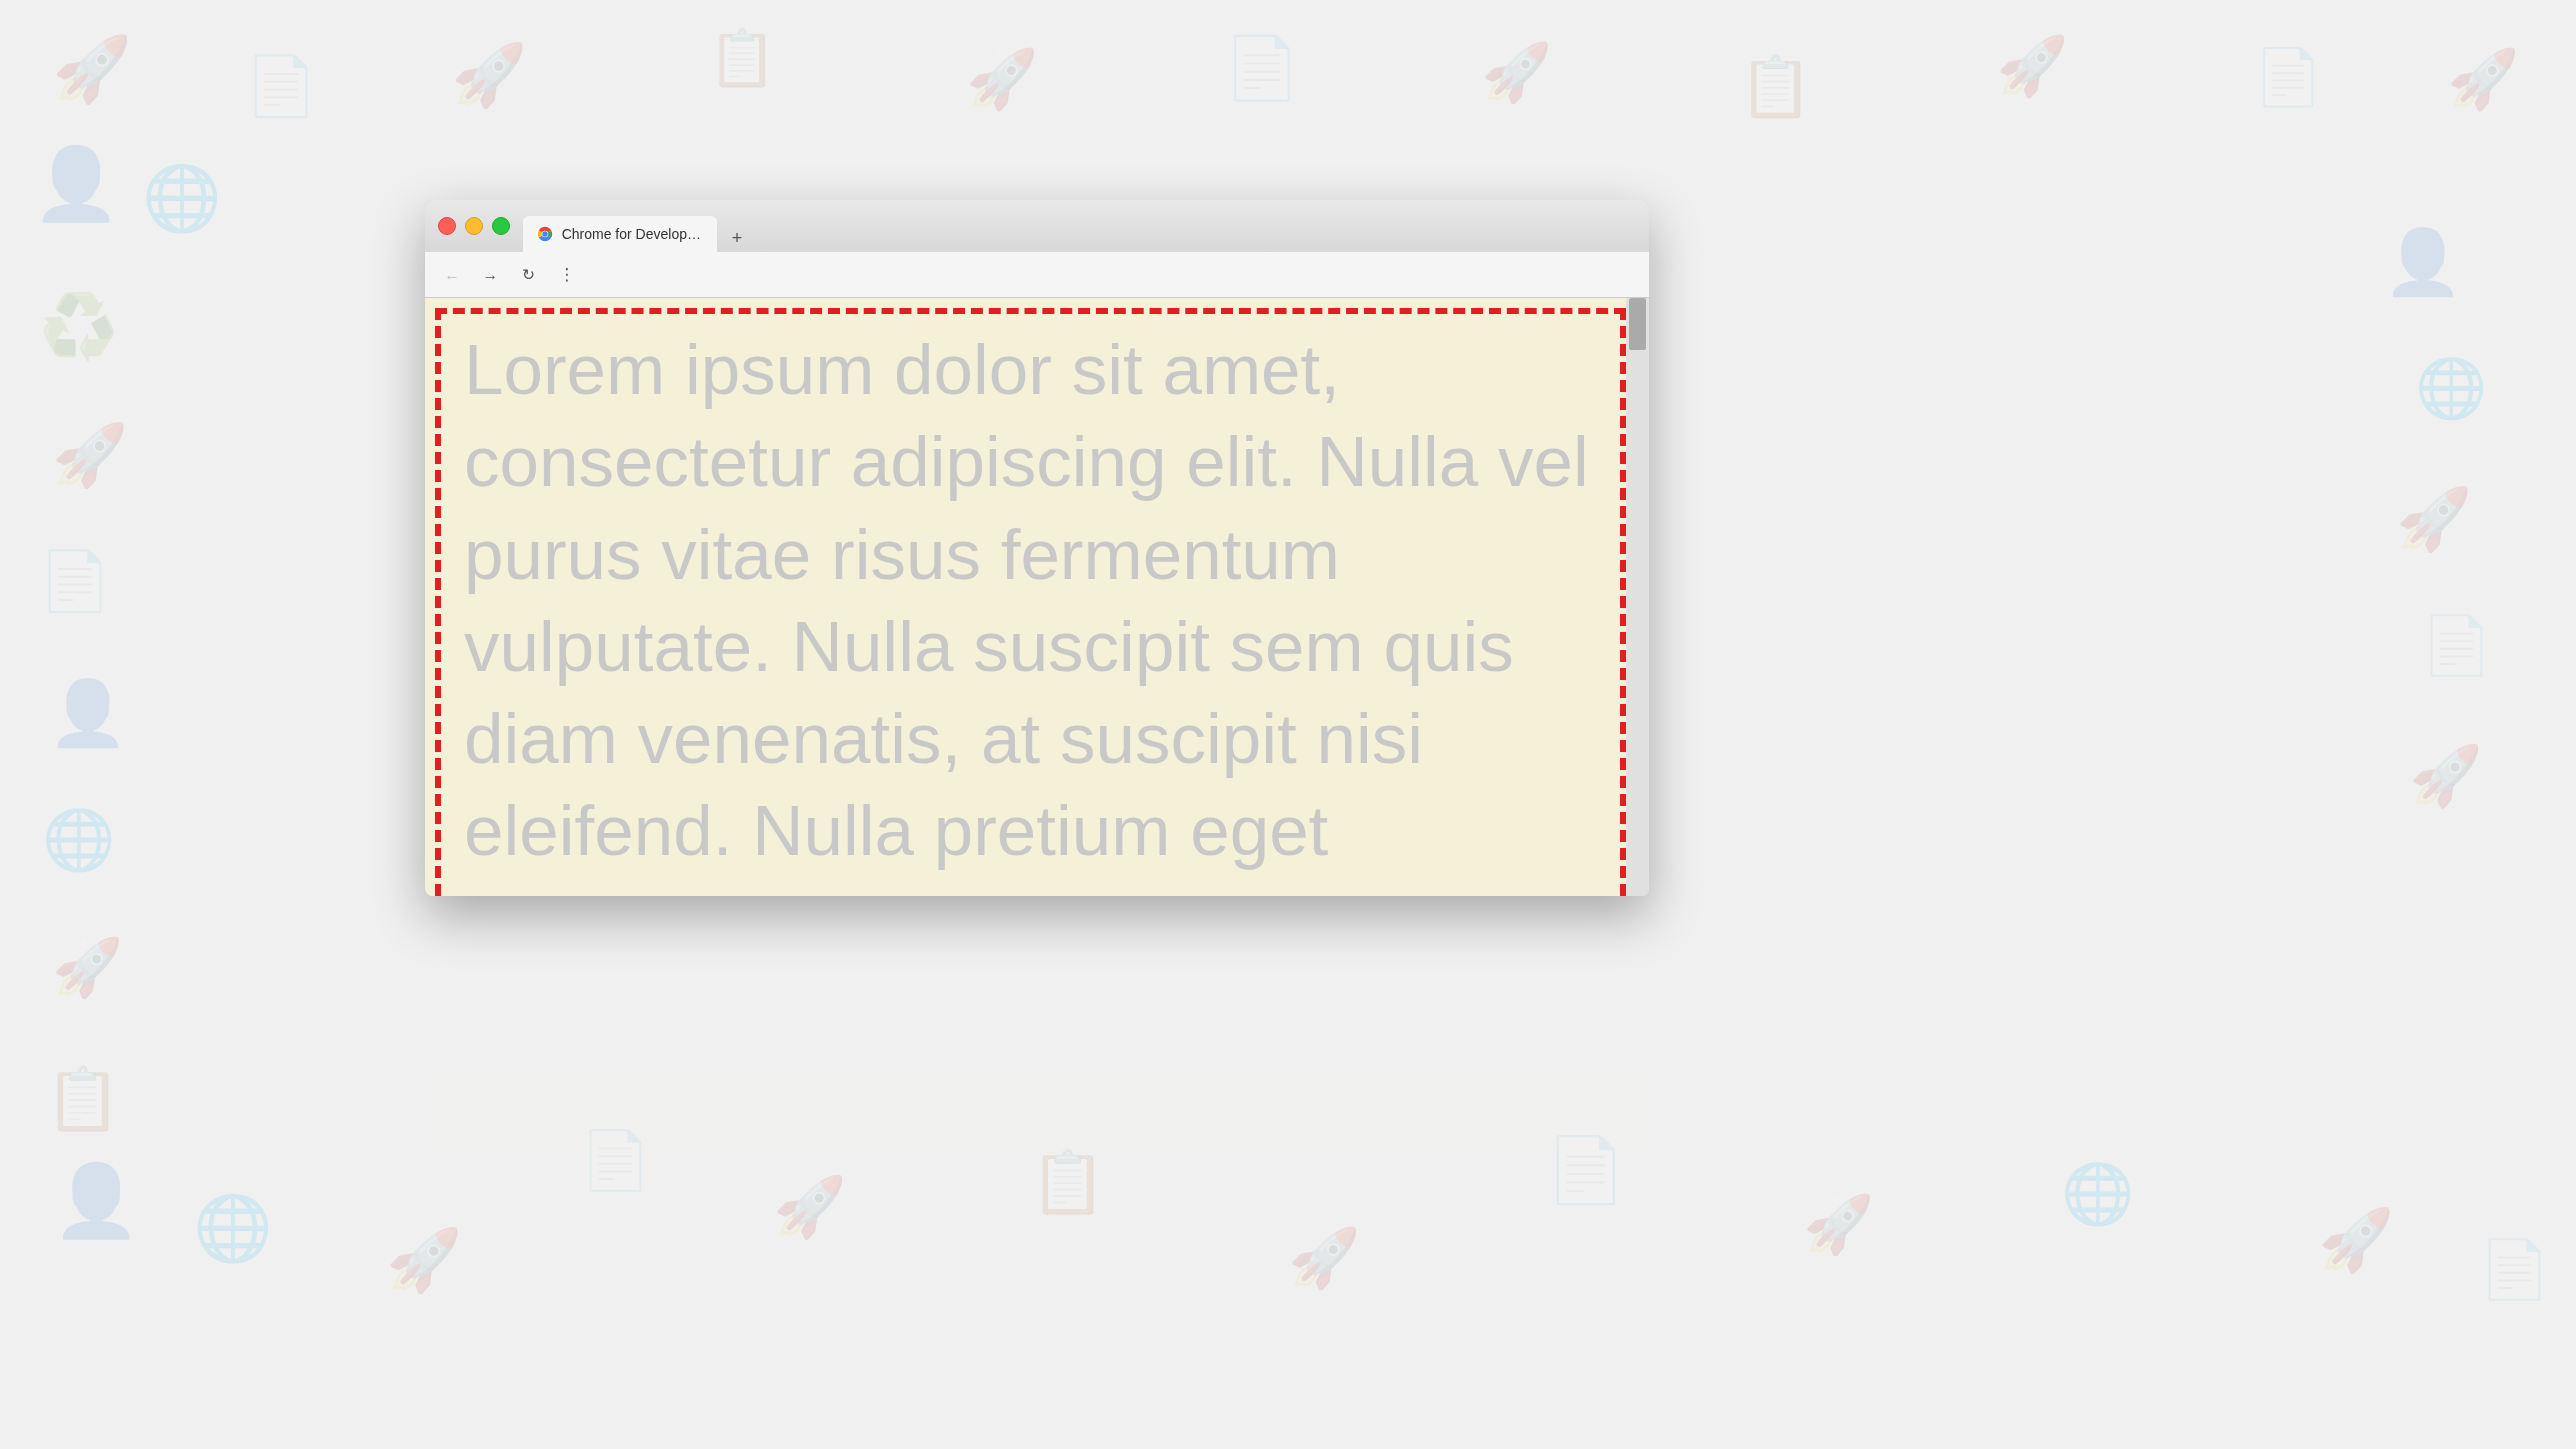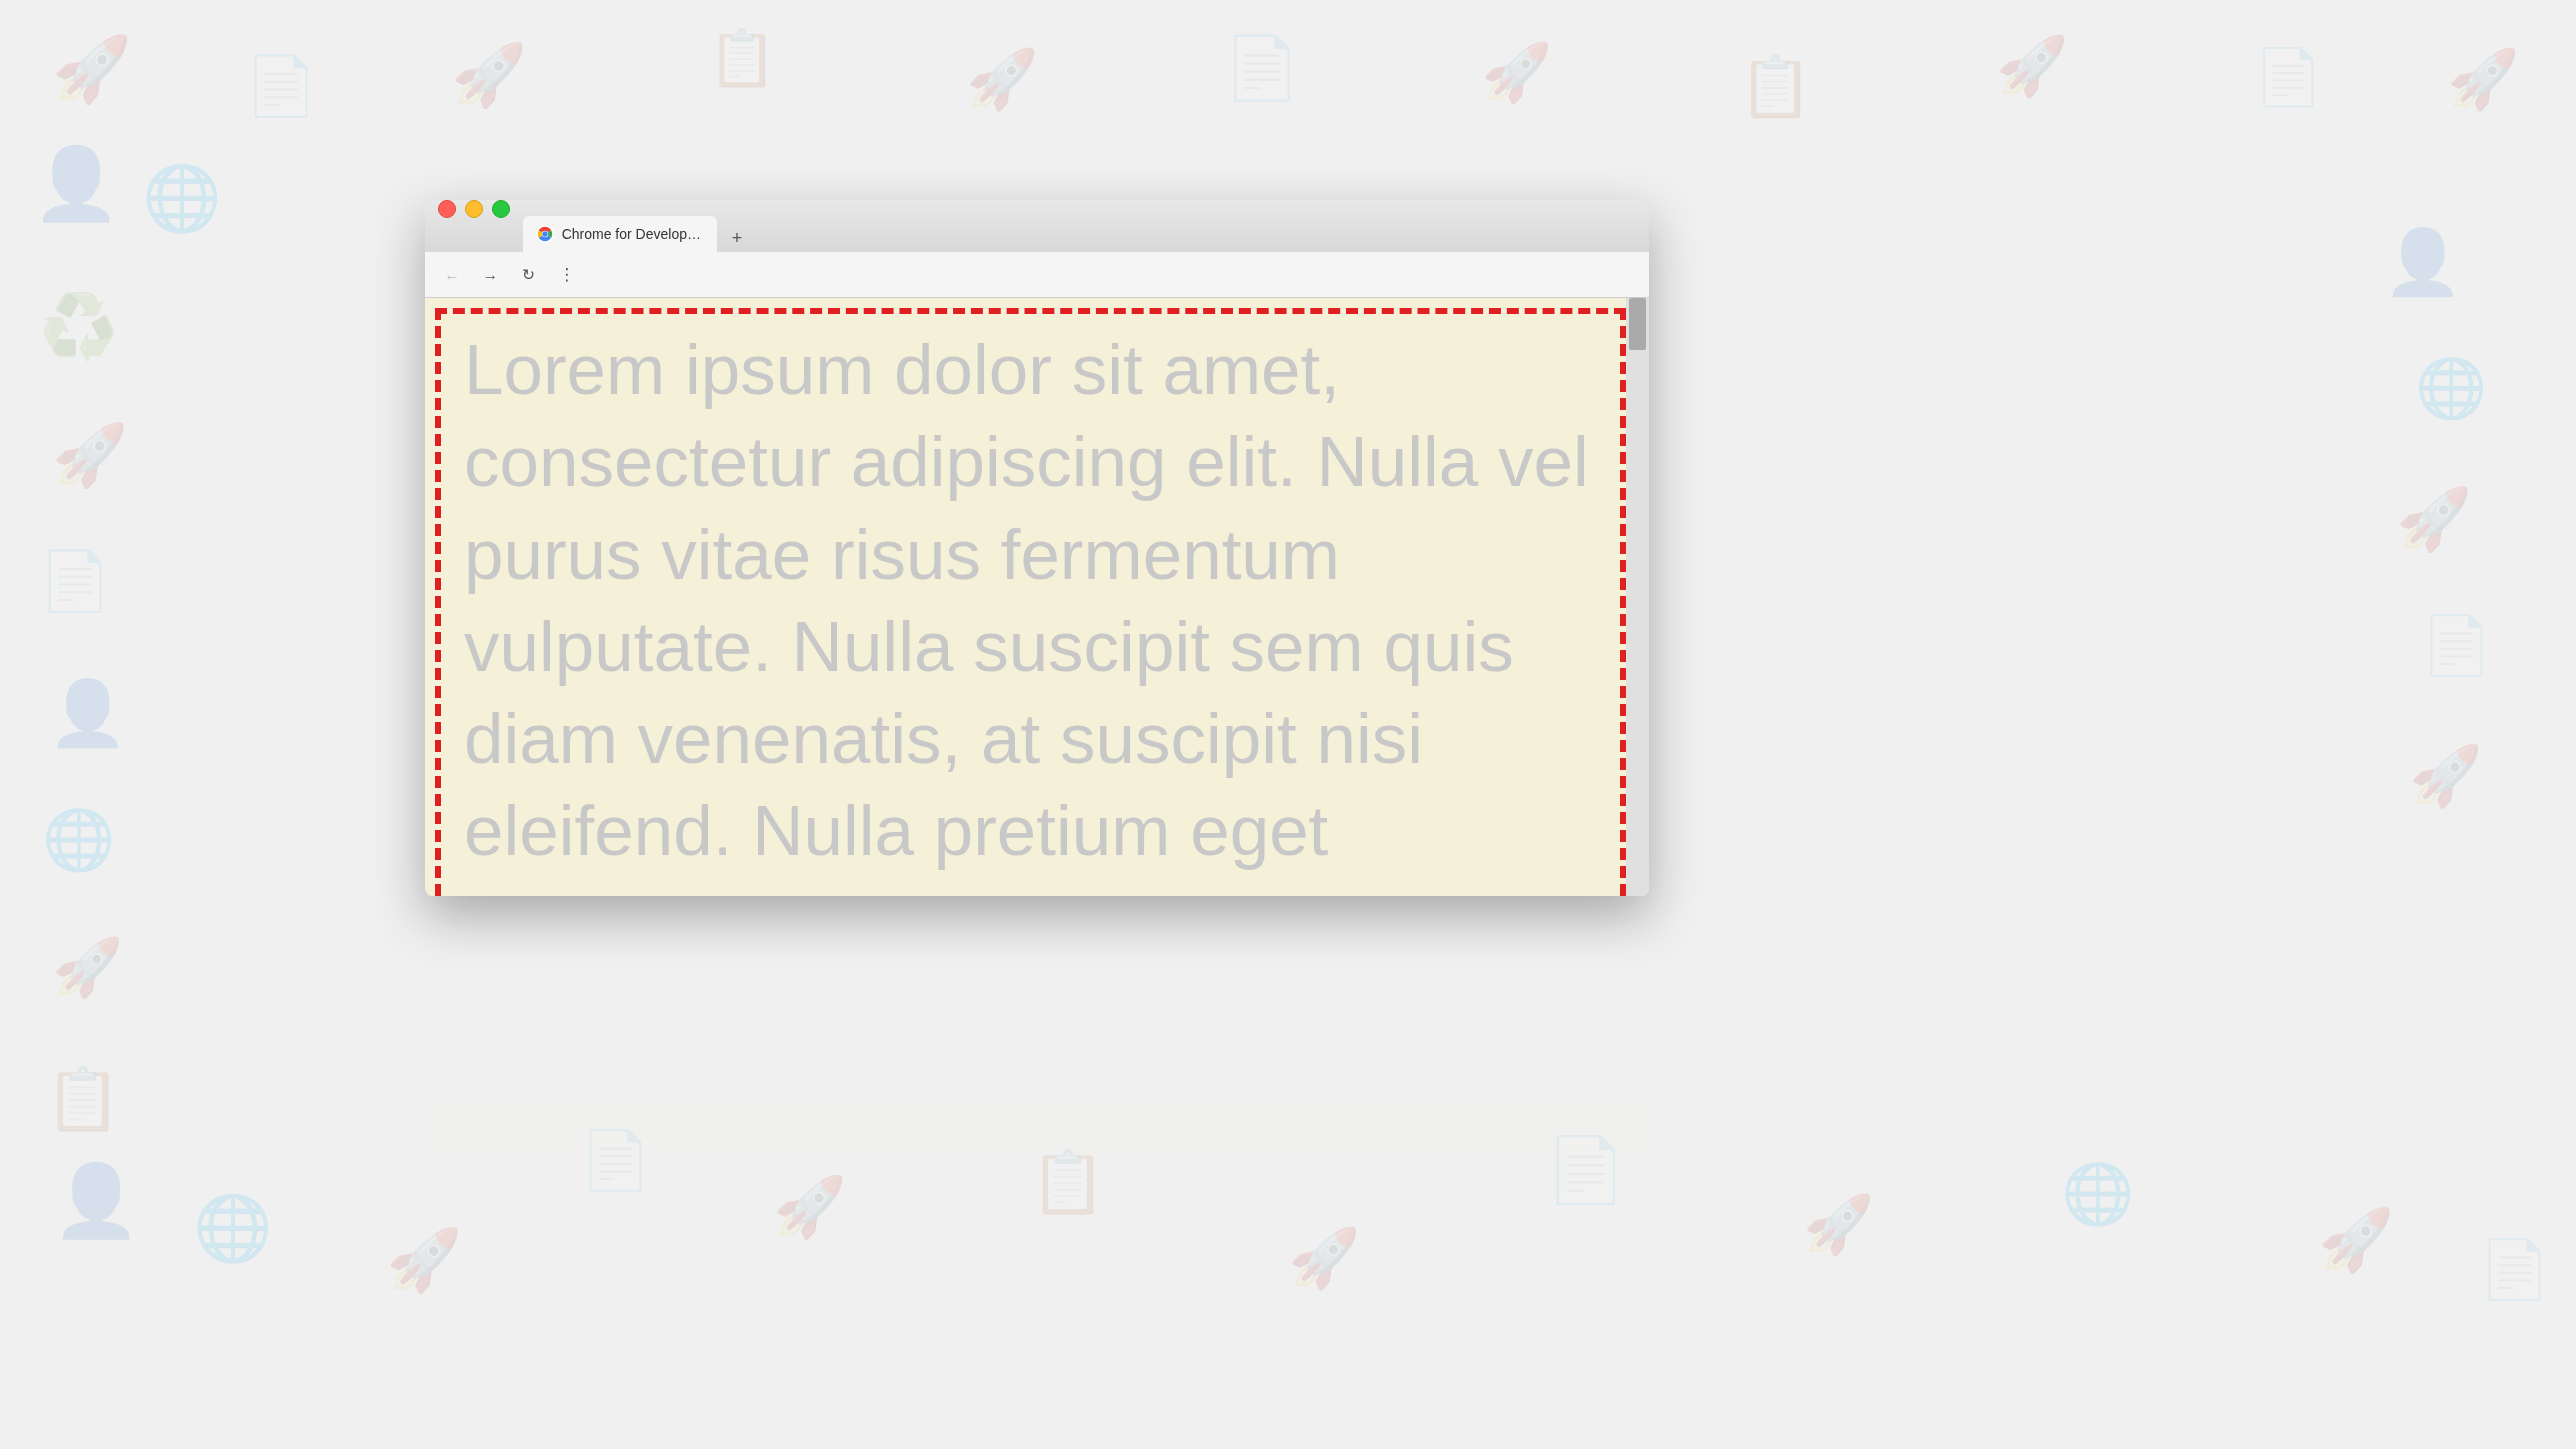--- a/index.html
+++ b/index.html
@@ -42,21 +42,21 @@
       box-shadow: 0 19.3px 52px rgba(0,0,0,0.3);
       overflow: hidden;
       z-index: 10;
     }
 
     
     .title-bar {
       height: 52px;
       background: linear-gradient(to bottom, #e8e8e8, #d8d8d8);
       display: flex;
-      align-items: flex-start;
+      align-items: center;
       padding: 0 13px;
       gap: 0;
     }
 
     
     .traffic-lights {
       display: flex;
       gap: 9px;
       margin-right: 13px;
     }

